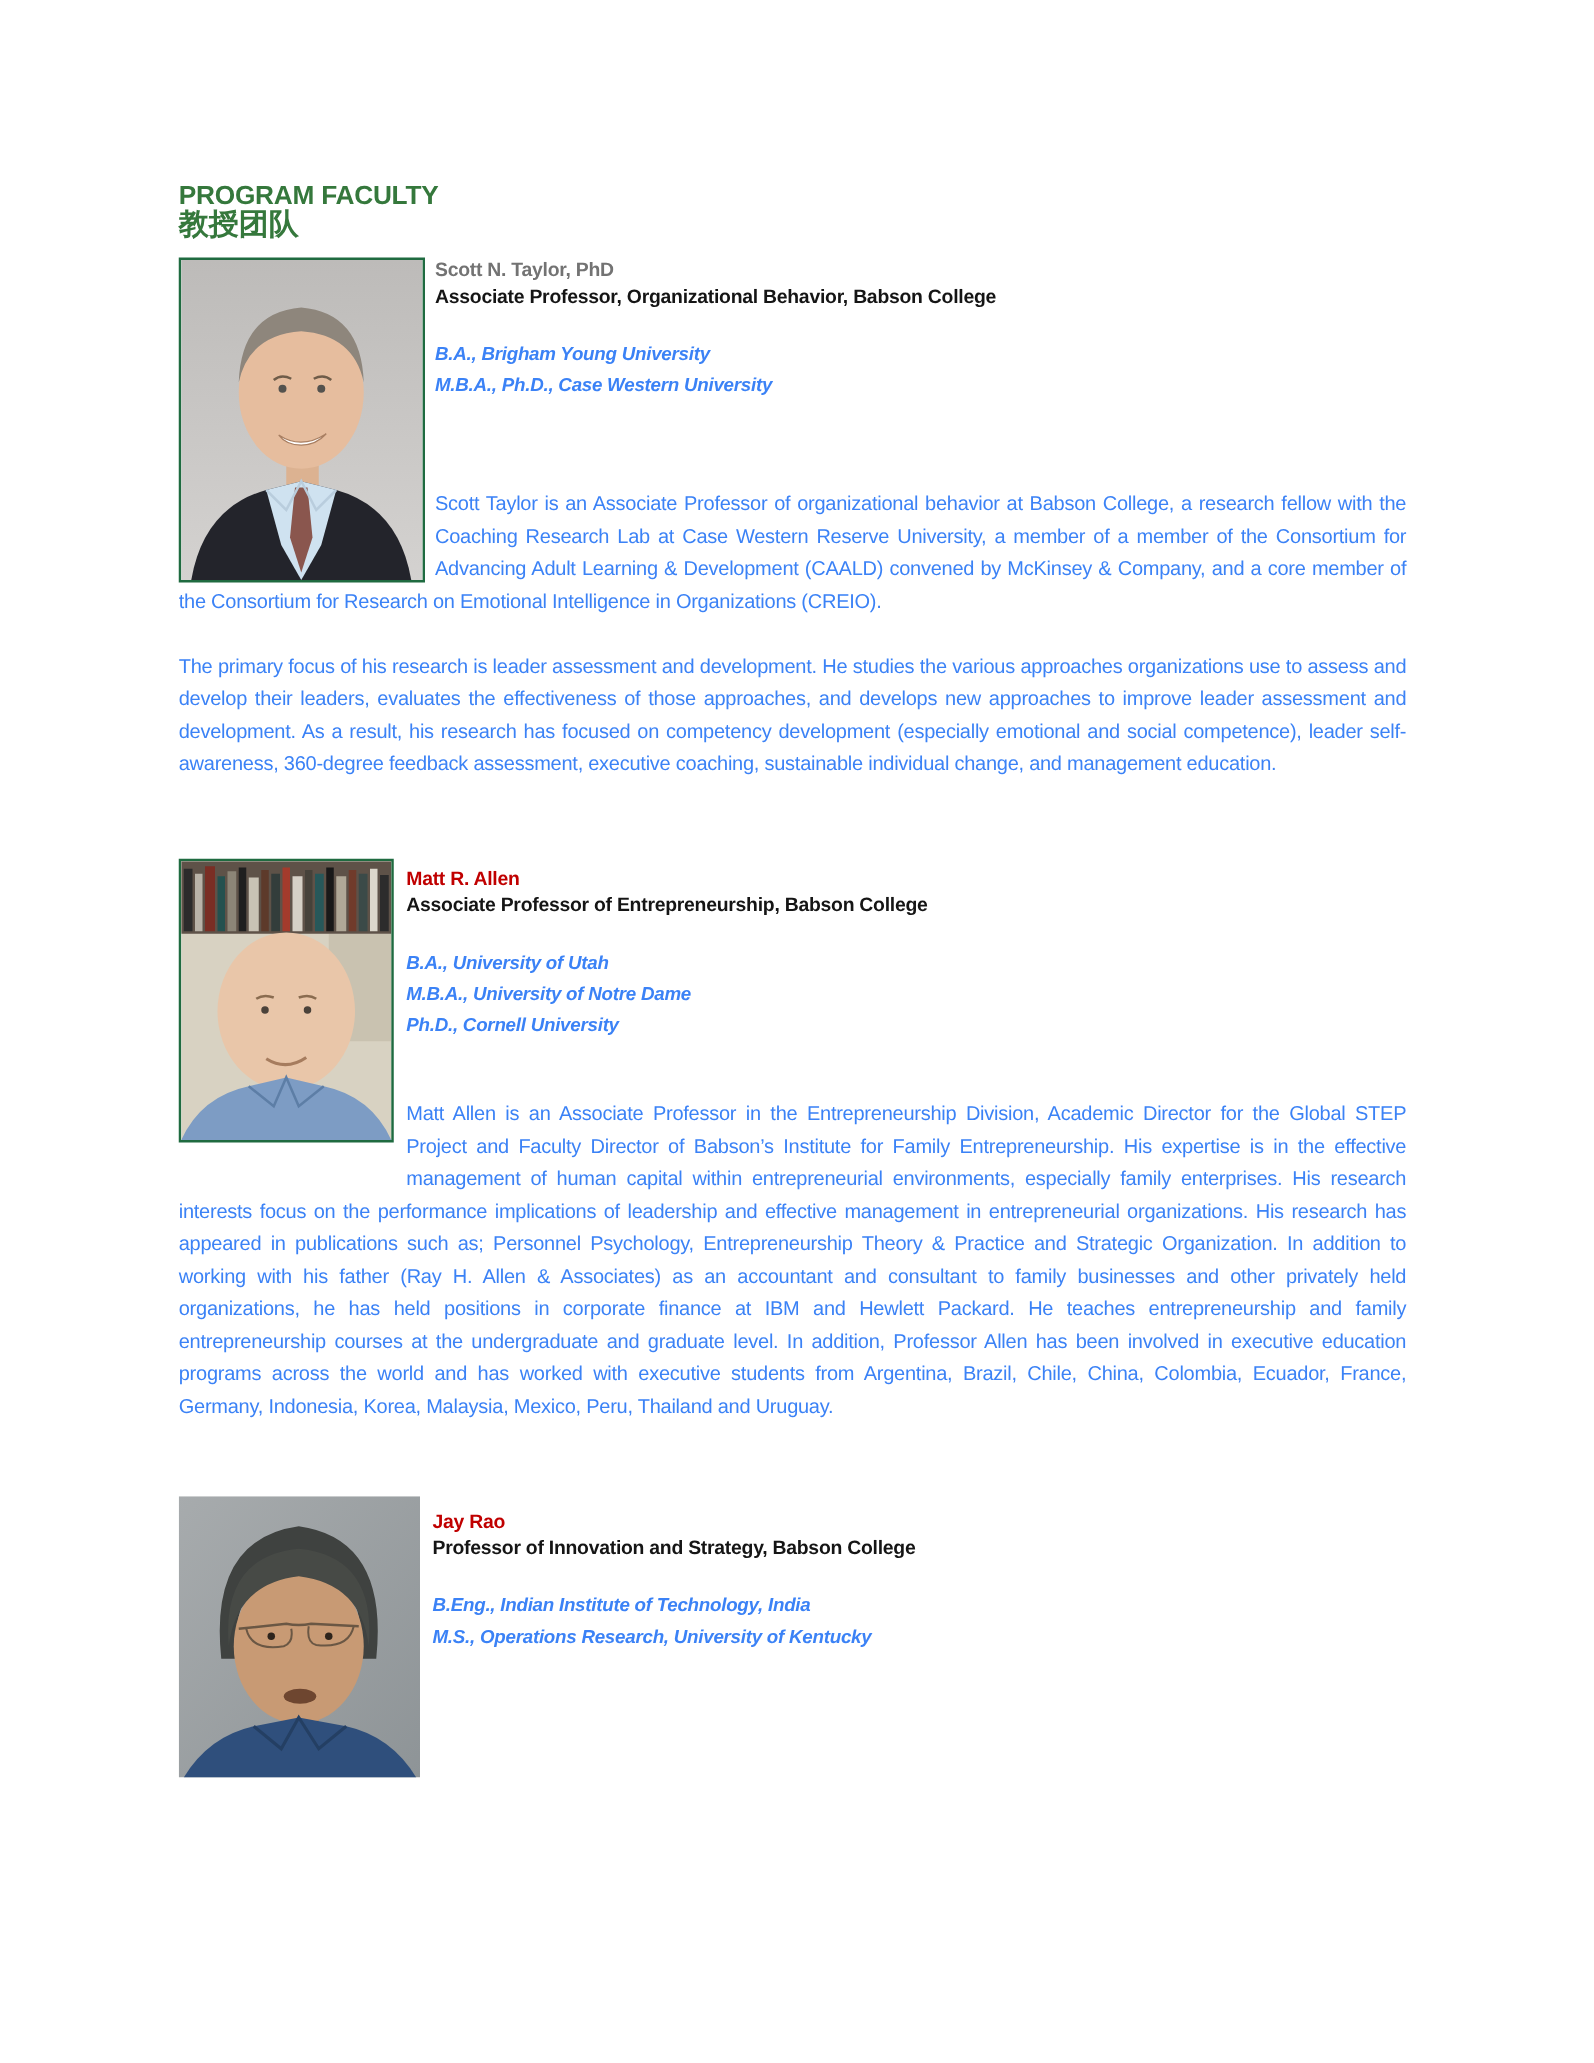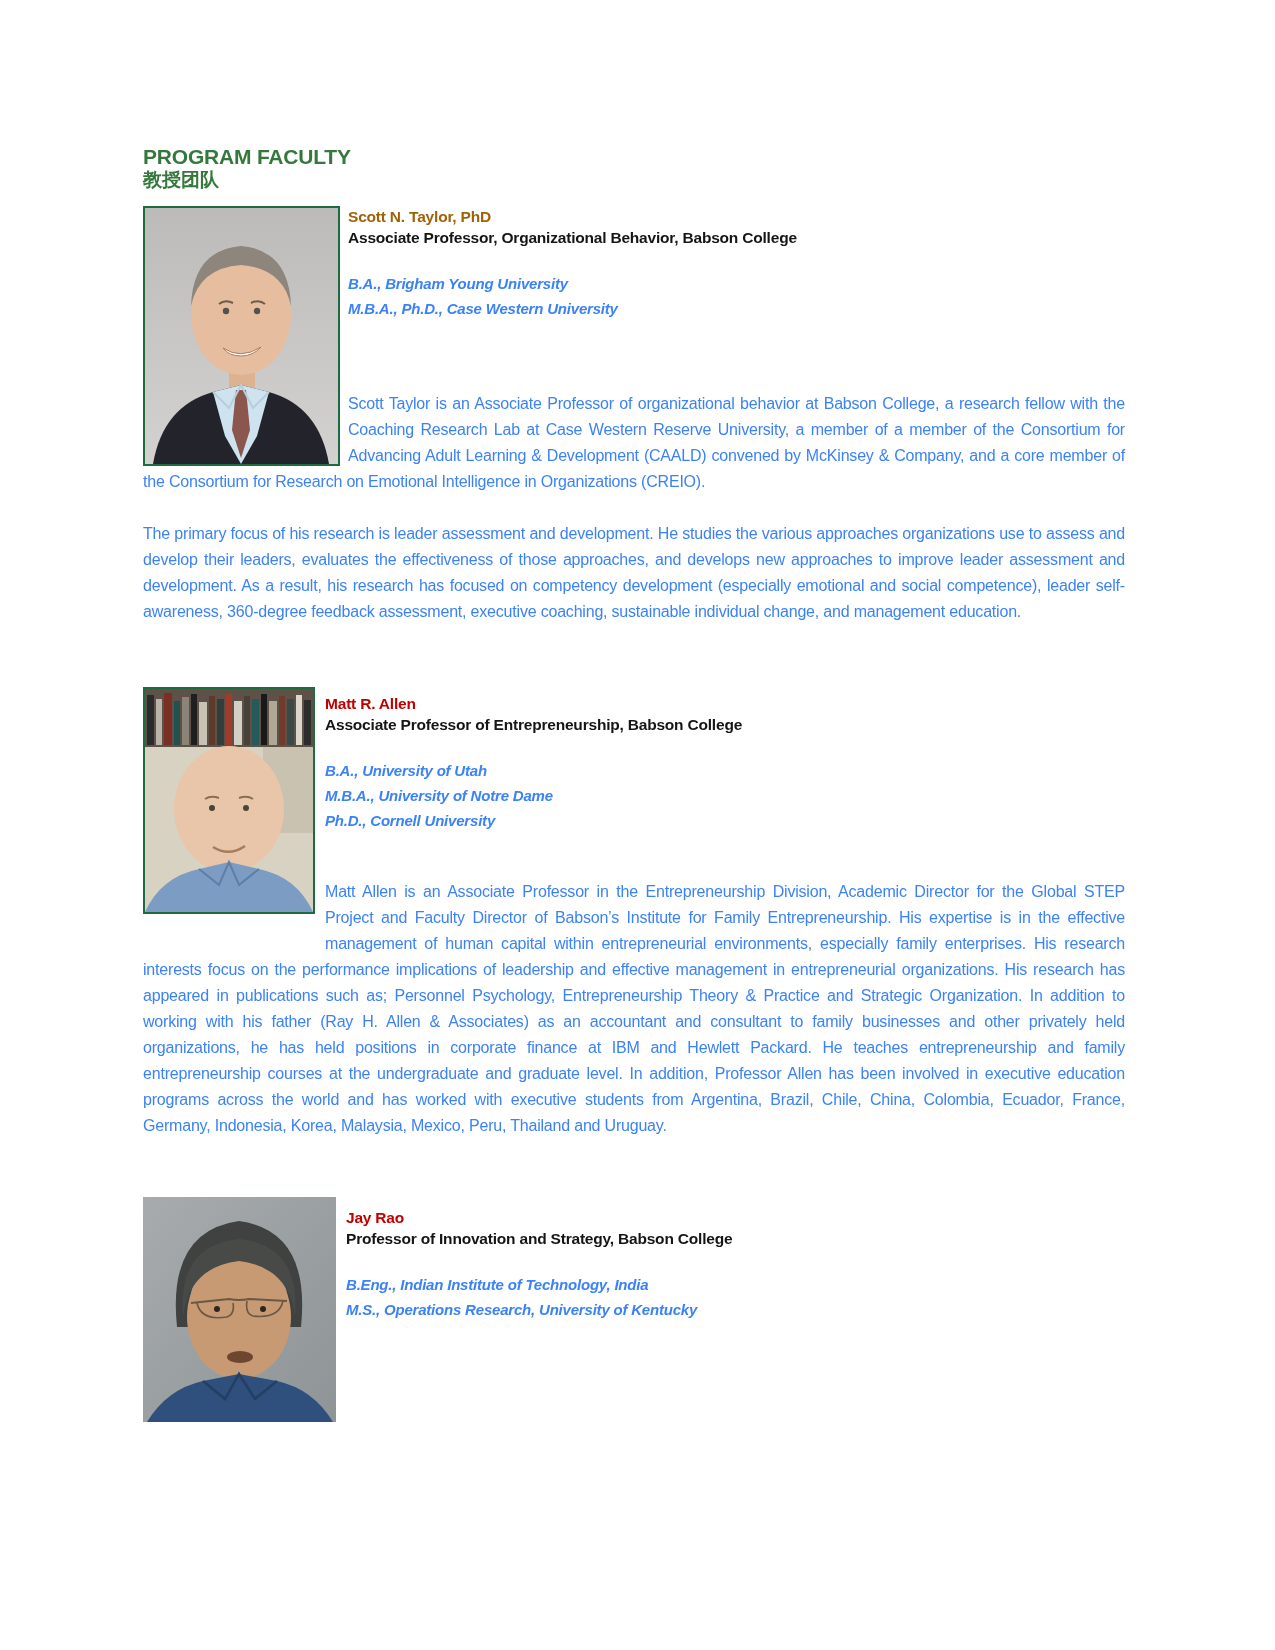--- a/index.html
+++ b/index.html
@@ -3,21 +3,21 @@
 <meta charset="utf-8">
 <style>
   html,body{margin:0;padding:0;}
   body{
     width:1275px;height:1650px;background:#ffffff;overflow:hidden;
     font-family:"Liberation Sans","DejaVu Sans",sans-serif;
     -webkit-font-smoothing:antialiased;
   }
   .page{box-sizing:border-box;width:1275px;height:1650px;padding:146px 150px 0 143px;}
   .heading-en{font-size:21px;font-weight:700;line-height:21px;letter-spacing:-0.2px;}
-  .heading-zh{font-size:19px;font-weight:700;line-height:25px;}
+  .heading-zh{font-size:24px;font-weight:700;line-height:25px;}
   .section{margin-top:0;}
   .sec1{margin-top:14px;}
   .sec2{margin-top:62px;}
   .sec3{margin-top:58px;}
   .clearfix::after{content:"";display:table;clear:both;}
   .photo-frame{float:left;font-size:0;line-height:0;}
   .framed{border:2px solid #1F6B40;}
   .photo1{margin:0 8px 0 0;}
   .photo2{margin:0 10px 20px 0;}
   .photo3{margin:0 10px 0 0;}
@@ -57,21 +57,21 @@
         <circle cx="81" cy="103" r="3.2" fill="#54524e"></circle>
           <circle cx="112" cy="103" r="3.2" fill="#54524e"></circle>
         <path d="M78 140 Q96 152 116 139 Q108 148 96 148 Q84 148 78 140 Z" fill="#ffffff" stroke="#a97f62" stroke-width="1"></path>
         <path d="M8 256 Q18 198 68 184 L96 177 L124 184 Q174 198 184 256 Z" fill="#23242b"></path>
         <path d="M68 184 L96 177 L124 184 L112 228 L96 256 L80 228 Z" fill="#cfe2f0"></path>
         <path d="M91 182 L101 182 L105 222 L96 250 L87 222 Z" fill="#8a564e"></path>
         <path d="M68 184 L84 200 L96 177 L108 200 L124 184" fill="none" stroke="#b9cddd" stroke-width="2"></path>
       </svg>
     </div>
     <div>
-      <div class="name" style="color:#a16207">Scott N. Taylor, PhD</div>
+      <div class="name" style="color:#737373">Scott N. Taylor, PhD</div>
       <div class="ftitle">Associate Professor, Organizational Behavior, Babson College</div>
       <div class="edu-block">
         <div class="edu">B.A., Brigham Young University</div>
         <div class="edu">M.B.A., Ph.D., Case Western University</div>
       </div>
     </div>
     <p class="bio bio1a">Scott Taylor is an Associate Professor of organizational behavior at Babson College, a research fellow with the Coaching Research Lab at Case Western Reserve University, a member of a member of the Consortium for Advancing Adult Learning &amp; Development (CAALD) convened by McKinsey &amp; Company, and a core member of the Consortium for Research on Emotional Intelligence in Organizations (CREIO).</p>
     <p class="bio bio1b">The primary focus of his research is leader assessment and development. He studies the various approaches organizations use to assess and develop their leaders, evaluates the effectiveness of those approaches, and develops new approaches to improve leader assessment and development.  As a result, his research has focused on competency development (especially emotional and social competence), leader self-awareness, 360-degree feedback assessment, executive coaching, sustainable individual change, and management education.</p>
   </div>
 

